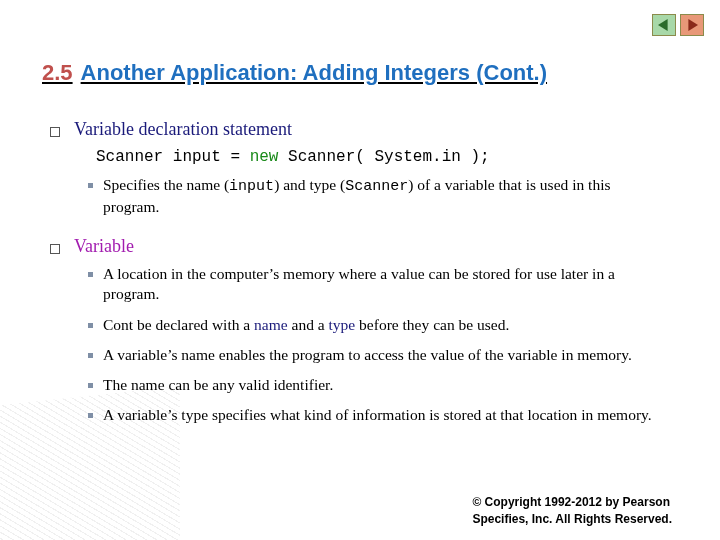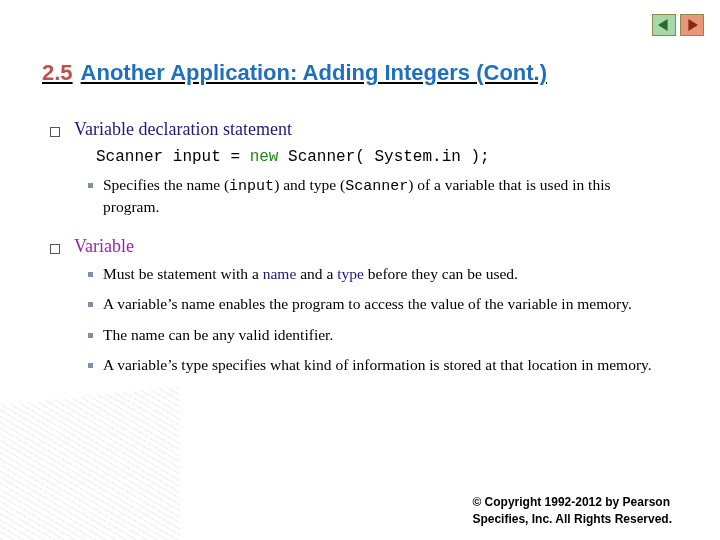--- a/index.html
+++ b/index.html
@@ -168,22 +168,26 @@
   <div class="section-gap"></div>
 
   <div class="row-top">
     <div class="square-bullet"></div>
     <div class="top-label black">Variable</div>
   </div>
 
   <div class="sub-list">
     <div class="sub-item">
       <div class="sub-bullet"></div>
+      <div>A location in the computer’s memory where a value can be stored for use later in a program.</div>
+    </div>
+    <div class="sub-item">
+      <div class="sub-bullet"></div>
       <div>
-        <span>Must be statement with a </span><span class="blue-span">name</span><span> and a </span><span class="blue-span">type</span><span> before they can be used.</span>
+        <span>Cont be declared with a </span><span class="blue-span">name</span><span> and a </span><span class="blue-span">type</span><span> before they can be used.</span>
       </div>
     </div>
     <div class="sub-item">
       <div class="sub-bullet"></div>
       <div>A variable’s name enables the program to access the value of the variable in memory.</div>
     </div>
     <div class="sub-item">
       <div class="sub-bullet"></div>
       <div>The name can be any valid identifier.</div>
     </div>

